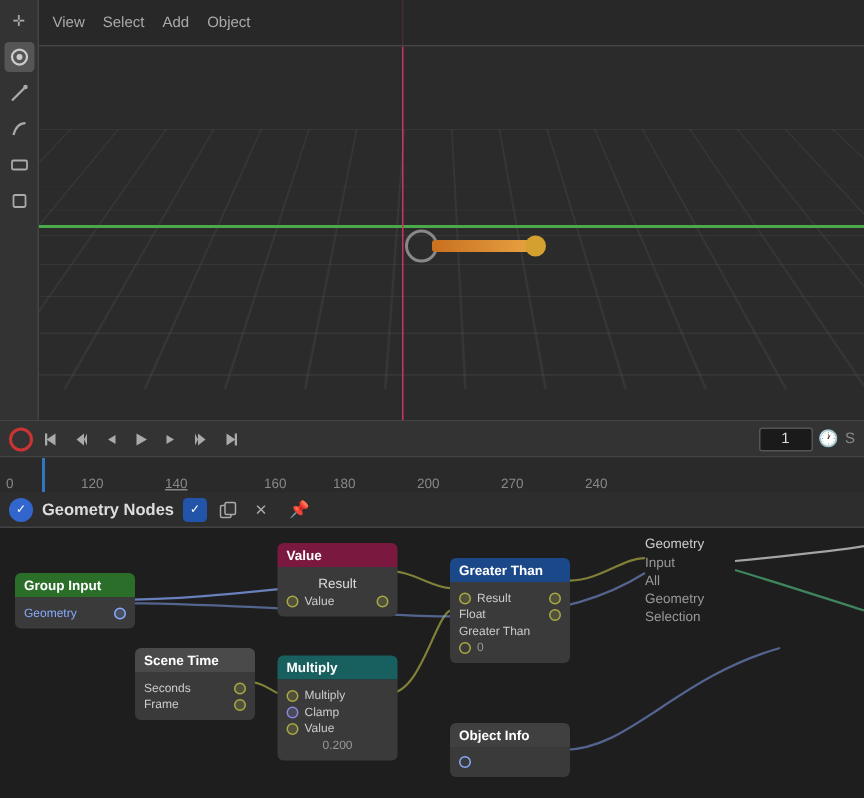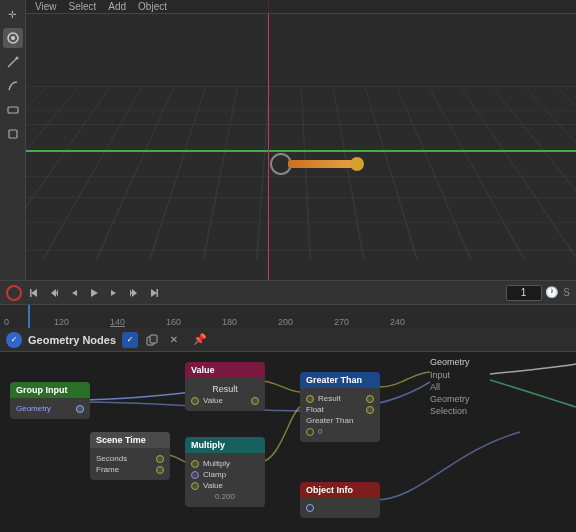--- a/index.html
+++ b/index.html
@@ -131,21 +131,21 @@
       background: #555;
       color: #fff;
     }
 
     
     #viewport-header {
       position: absolute;
       top: 0;
       left: 26px;
       right: 0;
-      height: 14px;
+      height: 31px;
       background: rgba(40,40,40,0.8);
       display: flex;
       align-items: center;
       padding: 0 6px;
       gap: 6px;
       border-bottom: 1px solid #444;
     }
 
     .vp-header-btn {
       color: #aaa;
@@ -497,21 +497,21 @@
       <input class="tl-frame-input" type="text" value="1" style="">
       <span class="tl-clock-icon">🕐</span>
       <span style="color:#888; font-size:10px;">S</span>
     </div>
   </div>
 
   <div id="timeline-ruler">
     <span class="ruler-label" style="left:4px;">0</span>
     <span class="ruler-label" style="left:54px;">120</span>
     <span class="ruler-label" style="left:110px;text-decoration:underline;">140</span>
-    <span class="ruler-label" style="left:166px;">160</span>
+    <span class="ruler-label" style="left:176px;">160</span>
     <span class="ruler-label" style="left:222px;">180</span>
     <span class="ruler-label" style="left:278px;">200</span>
     <span class="ruler-label" style="left:334px;">270</span>
     <span class="ruler-label" style="left:390px;">240</span>
 
     <div style="position:absolute; left:28px; top:0; width:2px; height:100%; background:#3399ff; opacity:0.7;"></div>
   </div>
 </div>
 
 <div id="node-editor">
@@ -633,21 +633,21 @@
           <span style="color:#ccc; font-size:8px; white-space:nowrap;">Greater Than</span>
         </div>
         <div class="node-row">
           <span class="socket" style="border-color:#aaaa44;"></span>
           <span style="color:#999; font-size:8px;">0</span>
         </div>
       </div>
     </div>
 
     <div class="node node-gray" id="n-object-info">
-      <div class="node-header" style="background:#7f1d1d;">Object Info</div>
+      <div class="node-header" style="background:#404040;">Object Info</div>
       <div class="node-body">
         <div class="node-row">
           <span class="socket" style="border-color:#88aaff;"></span>
         </div>
       </div>
     </div>
 
     <div id="n-geometry-out" style="position:absolute; left:430px; top:5px;">
       <div style="color:#ccc; font-size:9px; margin-bottom:3px;">Geometry</div>
       <div style="color:#999; font-size:9px; margin-bottom:2px;">Input</div>

